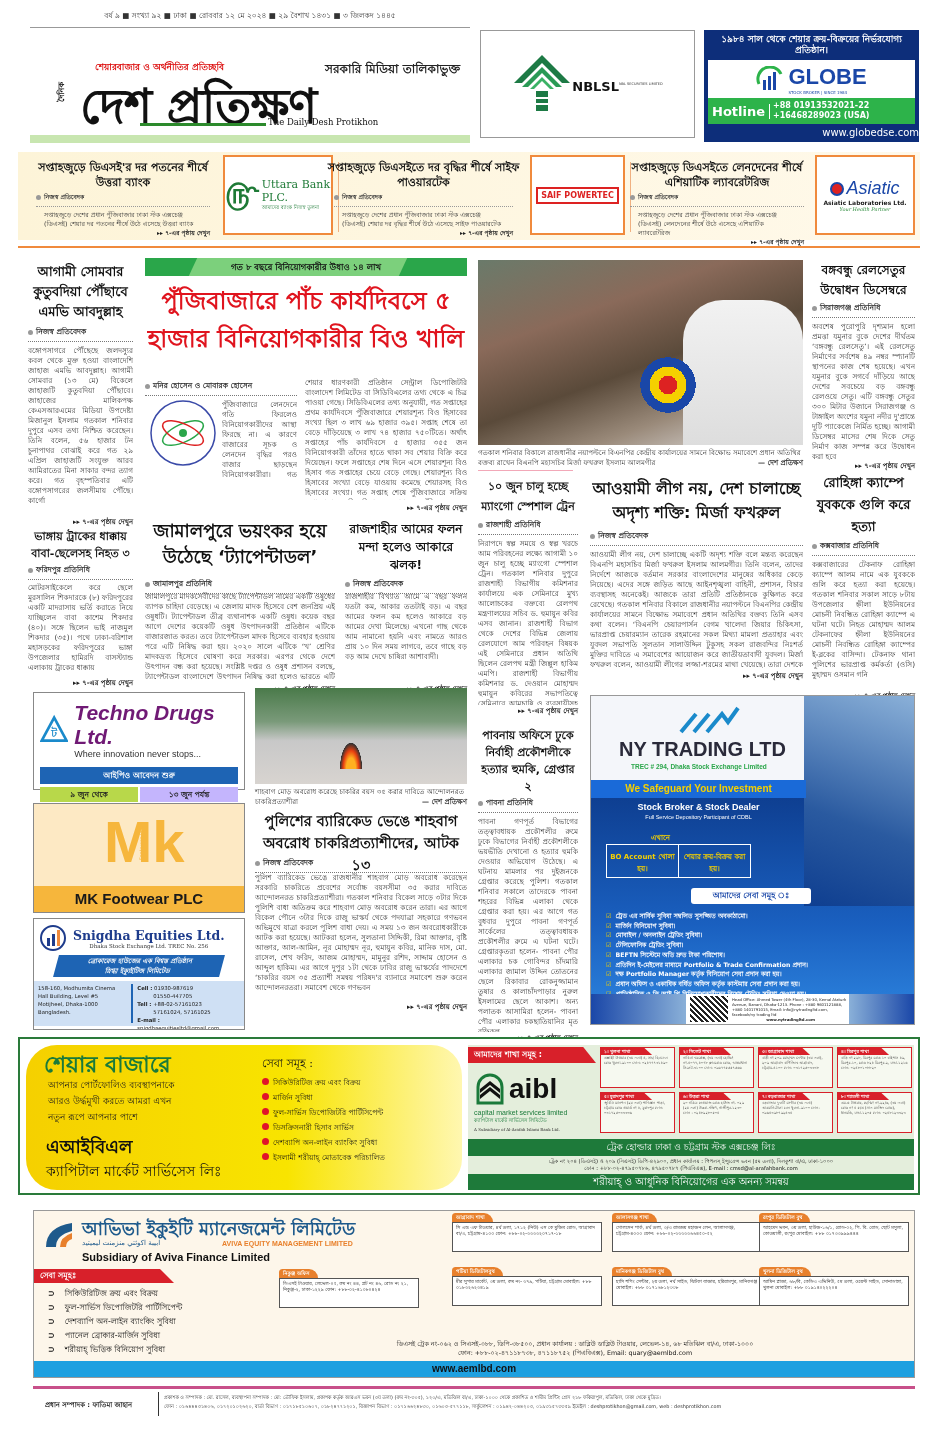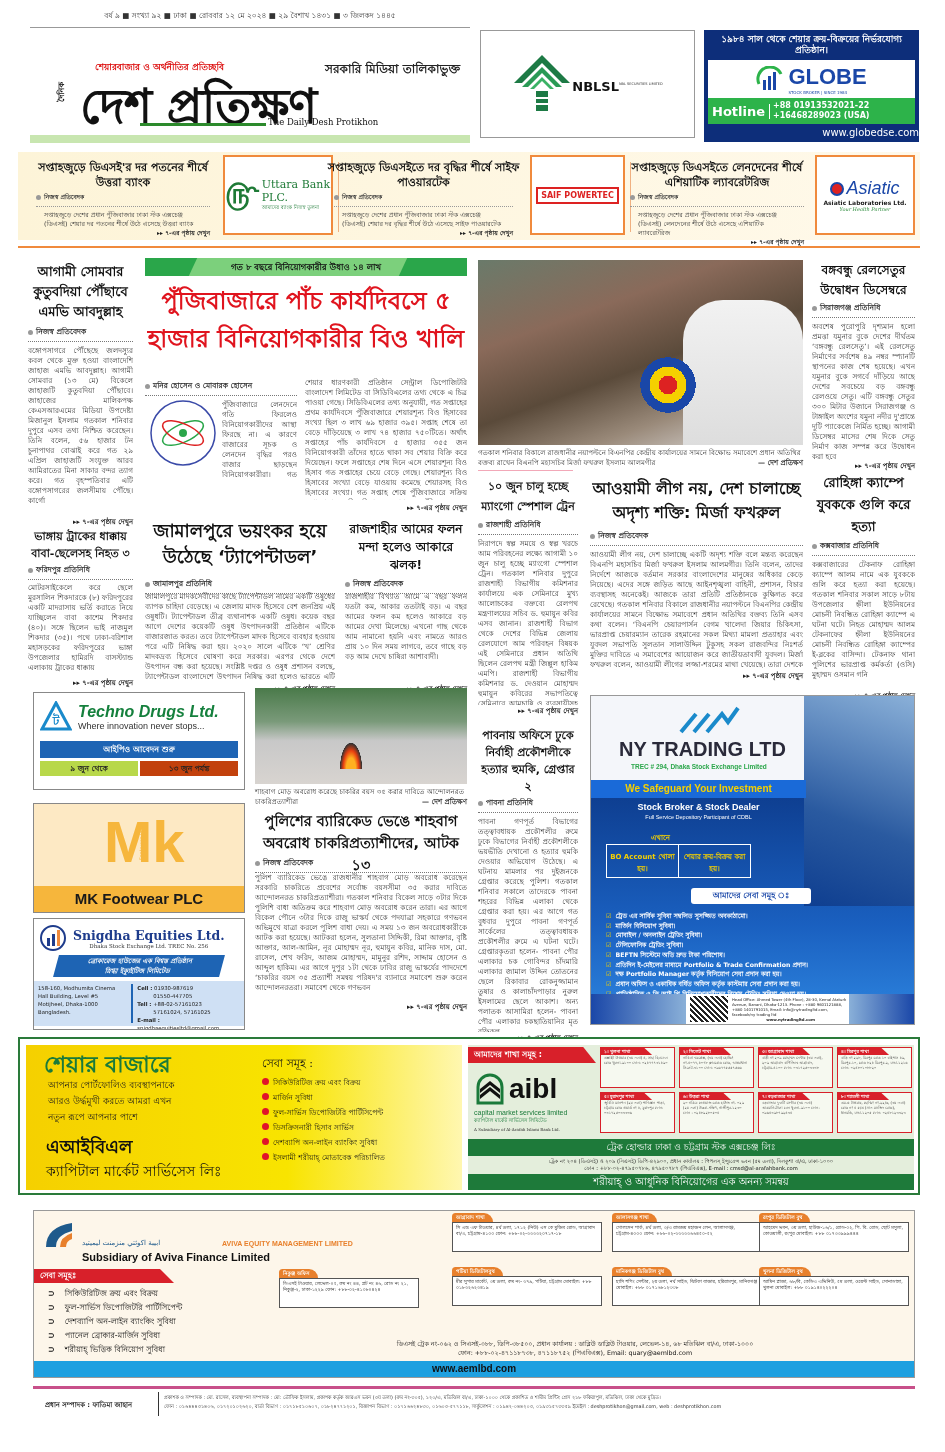--- a/index.html
+++ b/index.html
@@ -218,28 +218,28 @@
 <div class="abs body-text" style="left:345px;top:592px;width:122px;height:88px;">রাজশাহীর বিখ্যাত আমে এ বছর ফলন যতটা কম, আকার ততটাই বড়। এ বছর আমের ফলন কম হলেও আকারে বড় আমের দেখা মিলেছে। এখনো গাছ থেকে আম নামানো হয়নি এবং নামতে আরও প্রায় ১০ দিন সময় লাগবে, তবে গাছে বড় বড় আম দেখে চাষিরা আশাবাদী।</div>
 <div class="abs more" style="left:345px;top:683px;width:122px;">▸▸ <span>৭-এর পৃষ্ঠায় দেখুন</span></div>
 
 <div class="abs" style="left:33px;top:692px;width:212px;height:98px;border:1px solid #888;background:#fff;">
   <div style="display:flex;align-items:center;gap:6px;padding:8px 6px 4px;">
     <svg width="32" height="32" viewBox="0 0 32 32">
       <polygon points="16,2 30,28 2,28" fill="none" stroke="#1a8acb" stroke-width="3"></polygon>
       <text x="16" y="24" text-anchor="middle" font-size="12" fill="#1a8acb" font-weight="bold">ট</text>
     </svg>
     <div>
-      <div class="sans" style="font-size:16px;font-weight:bold;font-style:italic;color:#15803d;">Techno Drugs Ltd.</div>
+      <div class="sans" style="font-size:21px;font-weight:bold;font-style:italic;color:#701a75;">Techno Drugs Ltd.</div>
       <div class="sans" style="font-size:9px;color:#333;">Where innovation never stops...</div>
     </div>
   </div>
   <div style="background:#1e64b4;color:#fff;font-size:8px;font-weight:bold;text-align:center;margin:4px 6px 0;height:17px;line-height:17px;">আইপিও আবেদন শুরু</div>
   <div style="display:flex;margin:3px 6px 0;height:15px;">
     <div style="flex:1;background:#b8d84a;font-size:7.5px;font-weight:bold;text-align:center;line-height:15px;">৯ জুন থেকে</div>
-    <div style="flex:1;background:#c2410c;border-left:2px solid #fff;font-size:7.5px;font-weight:bold;text-align:center;line-height:15px;">১৩ জুন পর্যন্ত</div>
+    <div style="flex:1;background:#c4b5fd;border-left:2px solid #fff;font-size:7.5px;font-weight:bold;text-align:center;line-height:15px;">১৩ জুন পর্যন্ত</div>
   </div>
 </div>
 
 <div class="abs" style="left:33px;top:803px;width:212px;height:110px;border:1px solid #888;background:#fde9c4;">
   <div style="position:absolute;left:70px;top:4px;font-size:58px;font-weight:900;color:#f6b63c;font-family:'Liberation Sans',sans-serif;">Mk</div>
   <div style="position:absolute;left:104px;top:22px;font-size:5px;color:#f6b63c;writing-mode:vertical-rl;transform:rotate(180deg);">Footwear PLC</div>
   <div class="sans" style="position:absolute;left:0;bottom:0;width:100%;height:26px;background:#f6b63c;font-size:15px;font-weight:bold;text-align:center;line-height:26px;color:#1a1a1a;">MK Footwear PLC</div>
 </div>
 
 <div class="abs" style="left:33px;top:918px;width:212px;height:112px;border:1px solid #888;background:#fff;overflow:hidden;">
@@ -385,21 +385,21 @@
     <div style="width:38px;height:26px;margin:0 4px;background:repeating-linear-gradient(45deg,#222 0 2px,#fff 2px 4px);"></div>
     <div style="flex:1;font-size:3.8px;line-height:5px;color:#222;">
       <div>Head Office: Ahmed Tower (4th Floor), 28-30, Kemal Ataturk Avenue, Banani, Dhaka-1213. Phone : +880 9601121888, +880 1401791015, Email: info@nytradingltd.com, facebook/ny trading ltd</div>
       <div style="text-align:center;font-weight:bold;">www.nytradingltd.com</div>
     </div>
     <div style="width:65px;height:30px;background:linear-gradient(90deg,#8ab0d8,#1a47a8);"></div>
   </div>
 </div>
 
 <div class="abs" style="left:18px;top:1037px;width:902px;height:158px;border:2px solid #2a7a3a;background:#fff;">
-  <div style="position:absolute;left:6px;top:6px;width:436px;height:145px;background:linear-gradient(90deg,#f5d000,#f8e400 60%,#fff7b0);">
+  <div style="position:absolute;left:6px;top:6px;width:436px;height:145px;background:linear-gradient(90deg,#f5d000,#f8e400 60%,#fff7b0);border-radius:31px;">
     <div style="position:absolute;left:18px;top:2px;font-size:22px;font-weight:900;color:#1a7a3a;">শেয়ার বাজারে</div>
     <div style="position:absolute;left:22px;top:32px;font-size:9px;line-height:16px;color:#1a1a1a;">
       <div>আপনার পোর্টফোলিও ব্যবস্থাপনাকে</div>
         <div>আরও উর্দ্ধমুখী করতে আমরা এখন</div>
         <div>নতুন রূপে আপনার পাশে</div>
     </div>
     <div style="position:absolute;left:20px;top:88px;font-size:18px;font-weight:900;color:#111;">এআইবিএল</div>
     <div style="position:absolute;left:20px;top:115px;font-size:14px;color:#111;">ক্যাপিটাল মার্কেট সার্ভিসেস লিঃ</div>
     <div style="position:absolute;left:236px;top:10px;font-size:11px;color:#111;">সেবা সমূহ :</div>
     <ul id="aibl-services" style="position:absolute;left:236px;top:30px;list-style:none;font-size:7.5px;line-height:15px;color:#111;">
@@ -465,20 +465,21 @@
     </div>
     <div style="position:absolute;left:0;top:129px;width:446px;height:16px;background:#1e7a3a;color:#fff;text-align:center;font-size:10px;line-height:16px;">শরীয়াহ্ ও আধুনিক বিনিয়োগের এক অনন্য সমন্বয়</div>
   </div>
 </div>
 
 <div class="abs" style="left:33px;top:1210px;width:882px;height:168px;border:1px solid #999;background:#fdf6ea;">
   <svg style="position:absolute;left:8px;top:10px;" width="34" height="30" viewBox="0 0 34 30">
     <path d="M30 2 Q4 6 4 26 L14 26 Q14 14 30 10 Z" fill="#1e5a8c"></path>
     <path d="M30 12 Q18 16 18 26 L24 26 Q24 20 30 18 Z" fill="#e8802c"></path>
   </svg>
+  <div style="position:absolute;left:48px;top:4px;font-size:18px;color:#1e5a8c;font-weight:bold;">আভিভা ইকুইটি ম্যানেজমেন্ট লিমিটেড</div>
   <div style="position:absolute;left:48px;top:28px;font-size:7px;color:#1e5a8c;">ابيبة اكوئتي منزمنت ليميتيد</div>
   <div class="sans" style="position:absolute;left:188px;top:29px;font-size:7px;font-weight:bold;color:#e8802c;">AVIVA EQUITY MANAGEMENT LIMITED</div>
   <div class="sans" style="position:absolute;left:48px;top:40px;font-size:11px;font-weight:bold;color:#111;">Subsidiary of Aviva Finance Limited</div>
   <div style="position:absolute;left:0;top:58px;width:140px;height:14px;background:#d8202a;color:#fff;font-size:8px;font-weight:bold;line-height:14px;padding-left:6px;clip-path:polygon(0 0,90% 0,100% 100%,0 100%);">সেবা সমূহঃ</div>
   <ul id="aviva-services" style="position:absolute;left:14px;top:76px;list-style:none;font-size:8px;line-height:14px;color:#111;">
       <li><span style="margin-right:10px;font-weight:bold;">⊃</span><span>সিকিউরিটিজ ক্রয় এবং বিক্রয়</span></li>
       <li><span style="margin-right:10px;font-weight:bold;">⊃</span><span>ফুল-সার্ভিস ডিপোজিটরি পার্টিসিপেন্ট</span></li>
       <li><span style="margin-right:10px;font-weight:bold;">⊃</span><span>দেশব্যাপি অন-লাইন ব্যাংকিং সুবিধা</span></li>
       <li><span style="margin-right:10px;font-weight:bold;">⊃</span><span>প্যানেল ব্রোকার-মার্জিন সুবিধা</span></li>
       <li><span style="margin-right:10px;font-weight:bold;">⊃</span><span>শরীয়াহ্ ভিত্তিক বিনিয়োগ সুবিধা</span></li>

